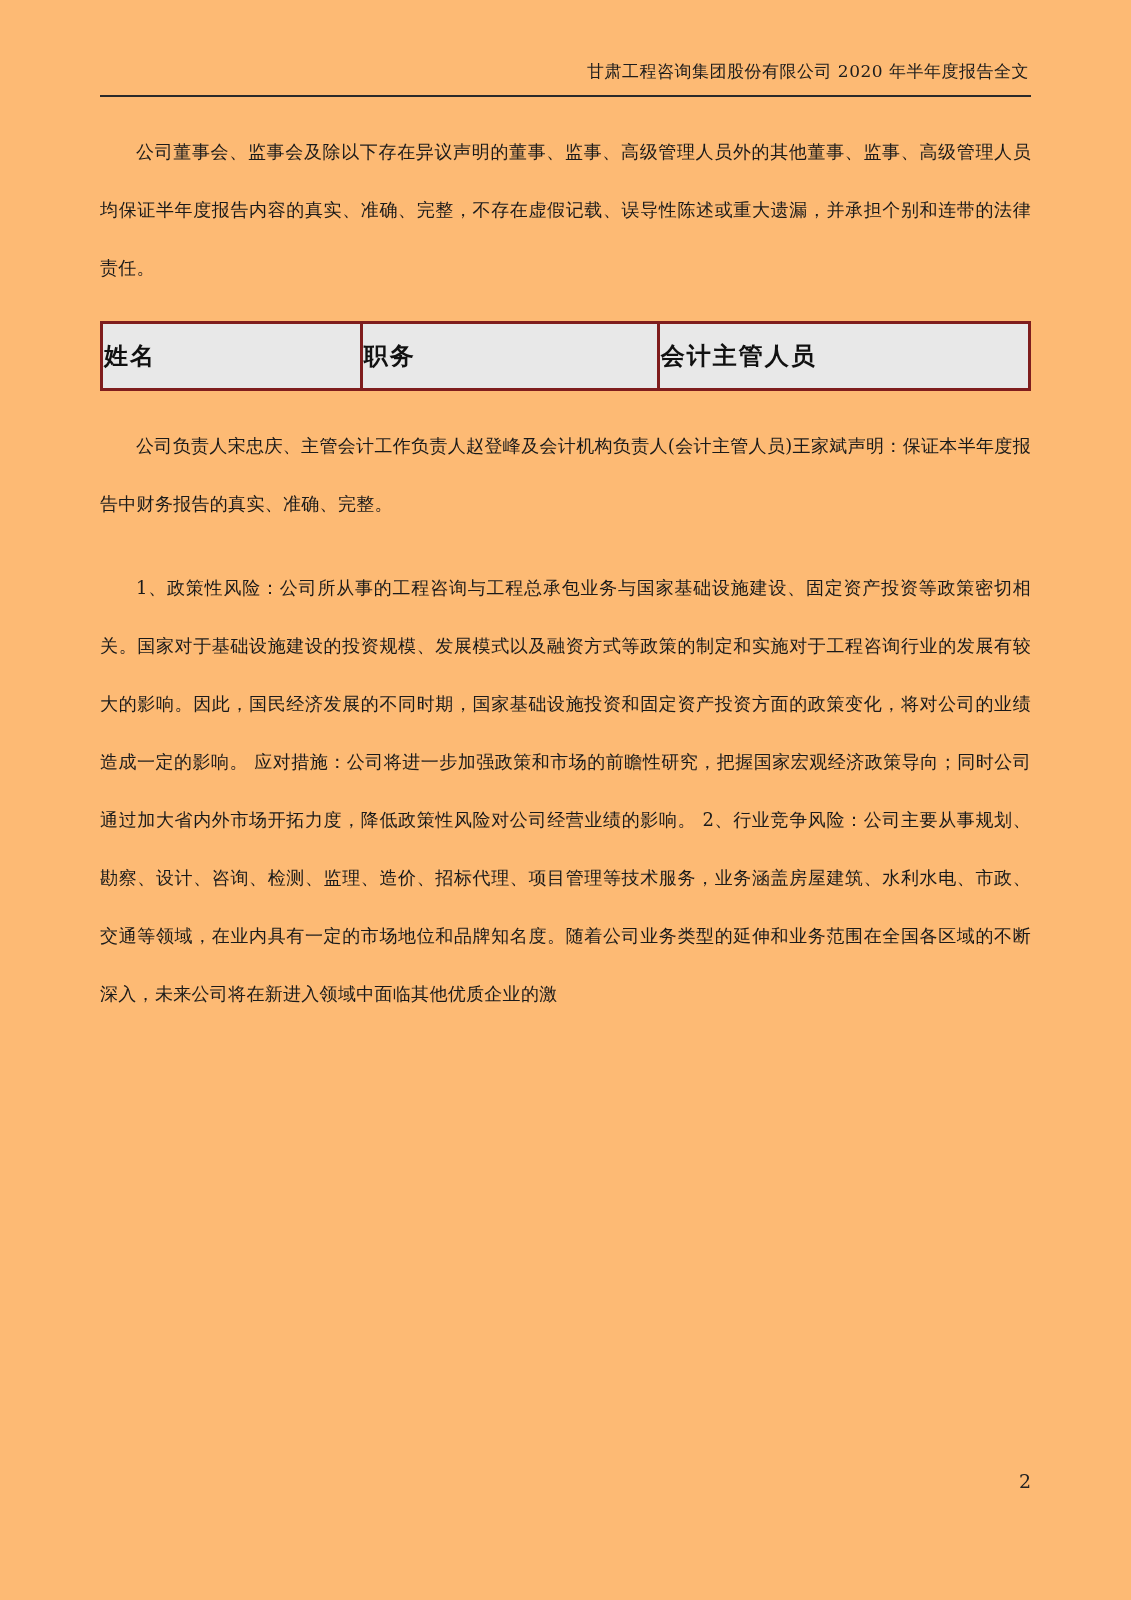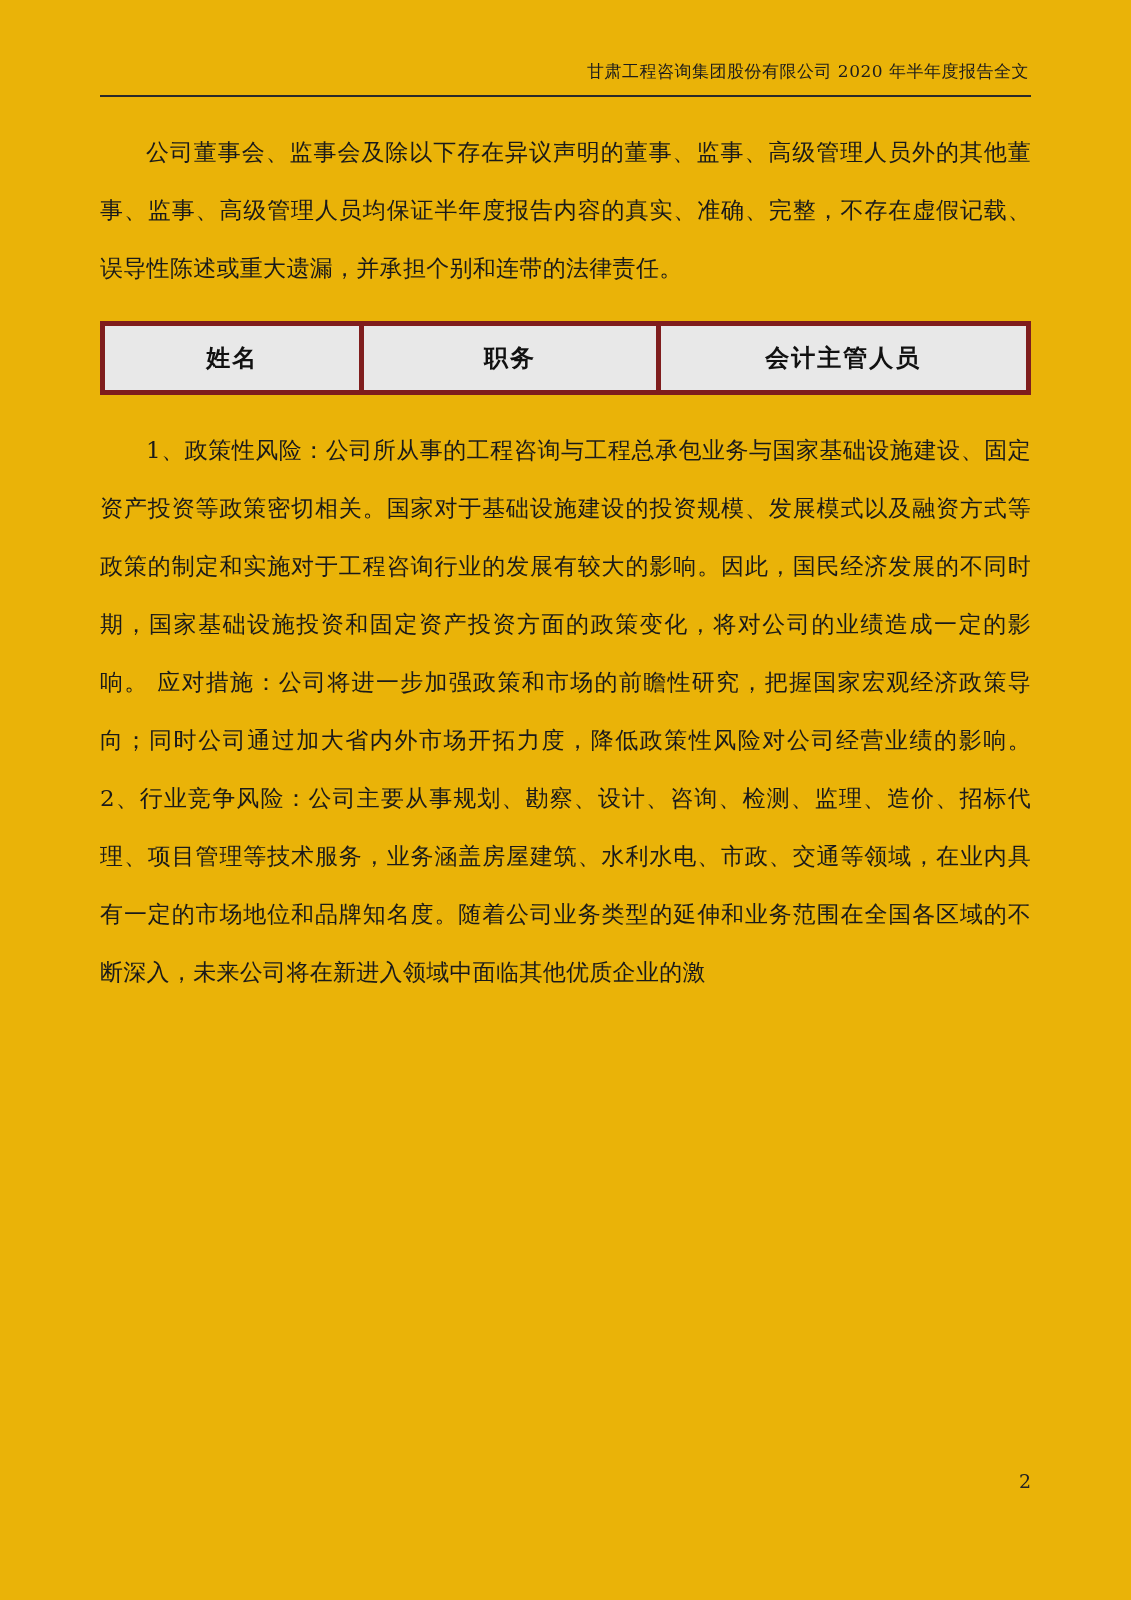--- a/index.html
+++ b/index.html
@@ -9,21 +9,21 @@
   }
   body {
     font-family: "DejaVu Serif", "Liberation Serif", serif;
     color: #1a1a1a;
   }
   .page {
     position: relative;
     width: 1131px;
     height: 1600px;
     margin: 0 auto;
-    background: #eab308;
+    background: #fdba74;
     overflow: hidden;
   }
   .page-inner {
     position: absolute;
     left: 100px;
     right: 100px;
     top: 60px;
   }
   .header {
     text-align: right;
@@ -41,44 +41,43 @@
   .doc-title {
     text-align: center;
     font-size: 30px;
     font-weight: bold;
     letter-spacing: 2px;
     margin-top: 62px;
     margin-bottom: 10px;
     color: #111;
   }
   .para {
-    font-size: 23px;
+    font-size: 18px;
     line-height: 58px;
     text-align: justify;
     text-justify: inter-ideograph;
     margin-top: 26px;
     letter-spacing: 0.3px;
     color: #1a1a1a;
   }
   .para.indent {
     text-indent: 2em;
   }
   .b {
     font-weight: normal;
   }
   table.dissent {
     width: 100%;
     border-collapse: collapse;
     margin-top: 24px;
     margin-bottom: 8px;
   }
   table.dissent td {
-    border: 5px solid #7f1d1d;
+    border: 3px solid #7f1d1d;
     height: 62px;
-    text-align: center;
     font-size: 24px;
     font-weight: bold;
     letter-spacing: 2px;
     background: #e8e8e8;
     color: #111;
   }
   .page-number {
     position: absolute;
     right: 100px;
     bottom: 108px;
@@ -106,20 +105,21 @@
     <table class="dissent">
       <tbody>
           <tr>
         <td class="col-1">姓名</td>
         <td class="col-2">职务</td>
         <td class="col-3">会计主管人员</td>
       </tr>
     </tbody>
       </table>
 
+    <div class="para indent">公司负责人宋忠庆、主管会计工作负责人赵登峰及会计机构负责人(会计主管人员)王家斌声明：保证本半年度报告中财务报告的真实、准确、完整。</div>
 
 
     <div class="para indent"><span class="b">1、政策性风险：</span><span>公司所从事的工程咨询与工程总承包业务与国家基础设施建设、固定资产投资等政策密切相关。国家对于基础设施建设的投资规模、发展模式以及融资方式等政策的制定和实施对于工程咨询行业的发展有较大的影响。因此，国民经济发展的不同时期，国家基础设施投资和固定资产投资方面的政策变化，将对公司的业绩造成一定的影响。 应对措施：公司将进一步加强政策和市场的前瞻性研究，把握国家宏观经济政策导向；同时公司通过加大省内外市场开拓力度，降低政策性风险对公司经营业绩的影响。 </span><span class="b">2、行业竞争风险：</span><span>公司主要从事规划、勘察、设计、咨询、检测、监理、造价、招标代理、项目管理等技术服务，业务涵盖房屋建筑、水利水电、市政、交通等领域，在业内具有一定的市场地位和品牌知名度。随着公司业务类型的延伸和业务范围在全国各区域的不断深入，未来公司将在新进入领域中面临其他优质企业的激</span></div>
 
   </div>
 
   <div class="page-number">2</div>
 
 </div>
 

